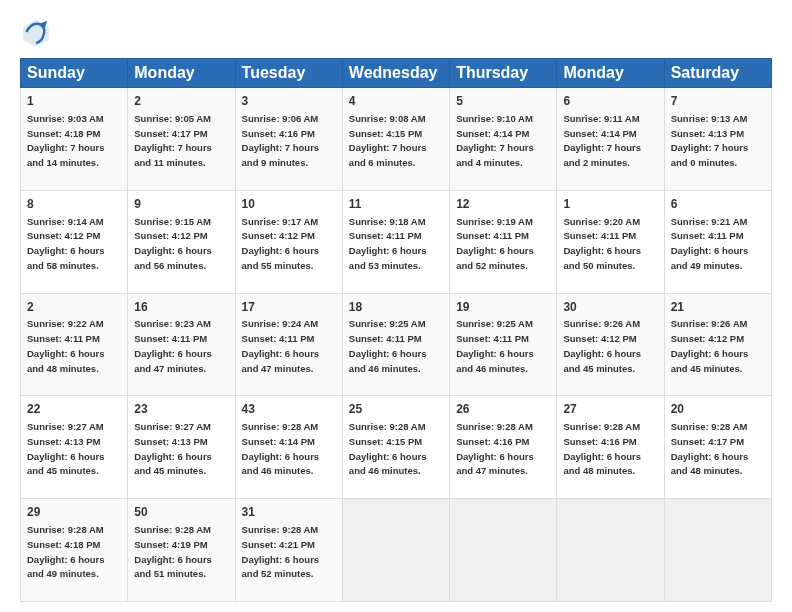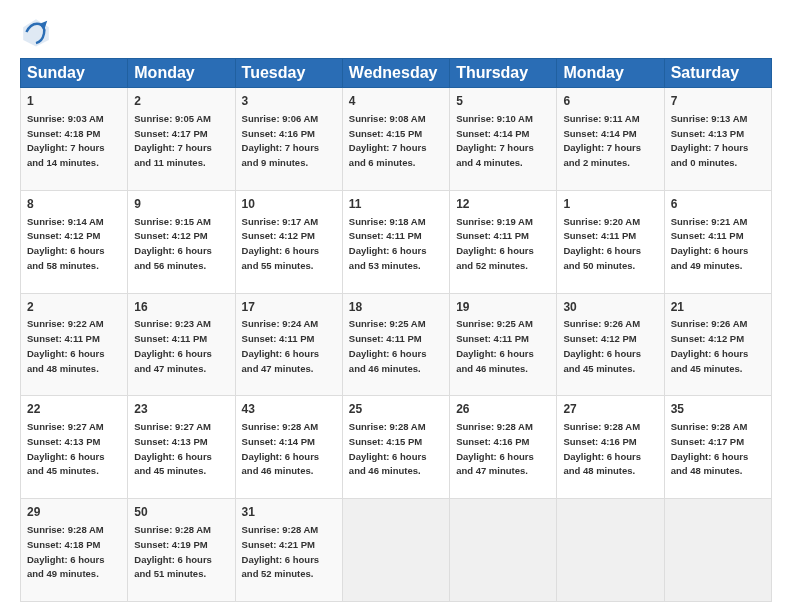--- a/index.html
+++ b/index.html
@@ -169,21 +169,21 @@
           <td><span class="day-num">30</span><span class="day-detail">Sunrise: 9:26 AM<br>Sunset: 4:12 PM<br>Daylight: 6 hours and 45 minutes.</span></td>
           <td><span class="day-num">21</span><span class="day-detail">Sunrise: 9:26 AM<br>Sunset: 4:12 PM<br>Daylight: 6 hours and 45 minutes.</span></td>
         </tr>
         <tr>
           <td><span class="day-num">22</span><span class="day-detail">Sunrise: 9:27 AM<br>Sunset: 4:13 PM<br>Daylight: 6 hours and 45 minutes.</span></td>
           <td><span class="day-num">23</span><span class="day-detail">Sunrise: 9:27 AM<br>Sunset: 4:13 PM<br>Daylight: 6 hours and 45 minutes.</span></td>
           <td><span class="day-num">43</span><span class="day-detail">Sunrise: 9:28 AM<br>Sunset: 4:14 PM<br>Daylight: 6 hours and 46 minutes.</span></td>
           <td><span class="day-num">25</span><span class="day-detail">Sunrise: 9:28 AM<br>Sunset: 4:15 PM<br>Daylight: 6 hours and 46 minutes.</span></td>
           <td><span class="day-num">26</span><span class="day-detail">Sunrise: 9:28 AM<br>Sunset: 4:16 PM<br>Daylight: 6 hours and 47 minutes.</span></td>
           <td><span class="day-num">27</span><span class="day-detail">Sunrise: 9:28 AM<br>Sunset: 4:16 PM<br>Daylight: 6 hours and 48 minutes.</span></td>
-          <td><span class="day-num">35</span><span class="day-detail">Sunrise: 9:28 AM<br>Sunset: 4:17 PM<br>Daylight: 6 hours and 48 minutes.</span></td>
+          <td><span class="day-num">20</span><span class="day-detail">Sunrise: 9:28 AM<br>Sunset: 4:17 PM<br>Daylight: 6 hours and 48 minutes.</span></td>
         </tr>
         <tr>
           <td><span class="day-num">29</span><span class="day-detail">Sunrise: 9:28 AM<br>Sunset: 4:18 PM<br>Daylight: 6 hours and 49 minutes.</span></td>
           <td><span class="day-num">50</span><span class="day-detail">Sunrise: 9:28 AM<br>Sunset: 4:19 PM<br>Daylight: 6 hours and 51 minutes.</span></td>
           <td><span class="day-num">31</span><span class="day-detail">Sunrise: 9:28 AM<br>Sunset: 4:21 PM<br>Daylight: 6 hours and 52 minutes.</span></td>
           <td class="empty-cell"></td>
           <td class="empty-cell"></td>
           <td class="empty-cell"></td>
           <td class="empty-cell"></td>
         </tr>

